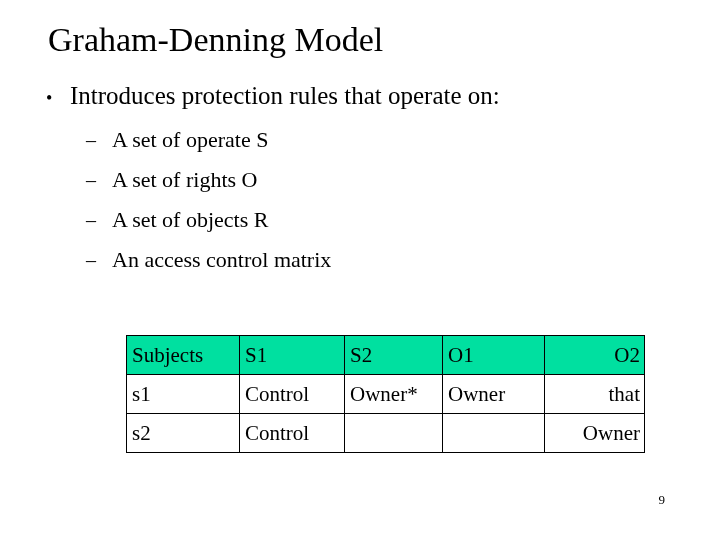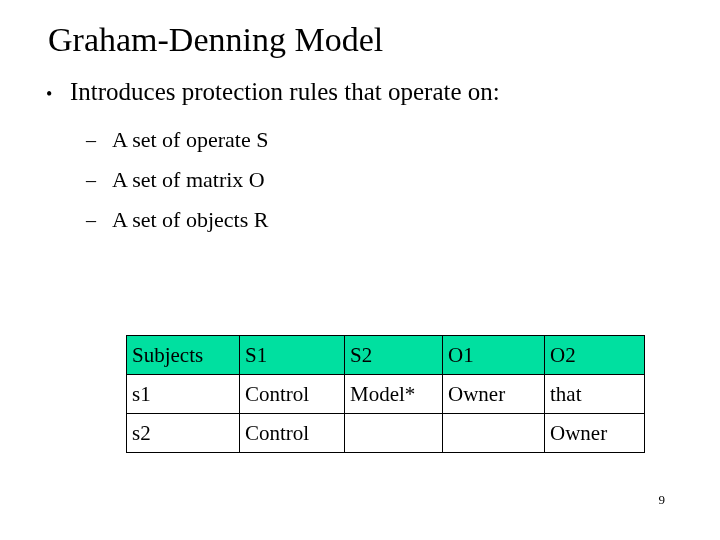--- a/index.html
+++ b/index.html
@@ -35,21 +35,21 @@
     color: #000000;
     margin-left: 48px;
   }
 
   .bullet-l1 {
     position: absolute;
     left: 46px;
     top: 76px;
     width: 650px;
     font-size: 25px;
-    line-height: 32px;
+    line-height: 39px;
   }
   .bullet-l1 .marker {
     display: inline-block;
     width: 24px;
     font-size: 18px;
     vertical-align: middle;
   }
 
   .sublist {
     position: absolute;
@@ -90,21 +90,21 @@
     background: #00E0A0;
     font-weight: normal;
   }
   table.matrix tr.body-row td {
     background: #ffffff;
   }
   .col0 { width: 103px; }
   .col1 { width: 95px; }
   .col2 { width: 88px; }
   .col3 { width: 92px; }
-  .col4 { width: 90px; }
+  .col4 { width: 90px; text-align: right; }
 
   .page-number {
     position: absolute;
     right: 55px;
     top: 492px;
     font-size: 13px;
     font-family: "Liberation Serif", serif;
     color: #000000;
   }
 </style>
@@ -117,41 +117,44 @@
 
   <div class="bullet-l1">
     <span class="marker">•</span><span>Introduces protection rules that operate on:</span>
   </div>
 
   <div class="sublist">
     <div class="bullet-l2">
       <span class="marker">–</span><span>A set of operate S</span>
     </div>
     <div class="bullet-l2">
-      <span class="marker">–</span><span>A set of matrix O</span>
+      <span class="marker">–</span><span>A set of rights O</span>
     </div>
     <div class="bullet-l2">
       <span class="marker">–</span><span>A set of objects R</span>
+    </div>
+    <div class="bullet-l2">
+      <span class="marker">–</span><span>An access control matrix</span>
     </div>
   </div>
 
   <div class="table-wrap">
     <table class="matrix">
       <tbody>
           <tr class="header-row">
         <td class="col0">Subjects</td>
         <td class="col1">S1</td>
         <td class="col2">S2</td>
         <td class="col3">O1</td>
         <td class="col4">O2</td>
       </tr>
       <tr class="body-row">
         <td class="col0">s1</td>
         <td class="col1">Control</td>
-        <td class="col2">Model*</td>
+        <td class="col2">Owner*</td>
         <td class="col3">Owner</td>
         <td class="col4">that</td>
       </tr>
       <tr class="body-row">
         <td class="col0">s2</td>
         <td class="col1">Control</td>
         <td class="col2"></td>
         <td class="col3"></td>
         <td class="col4">Owner</td>
       </tr>

